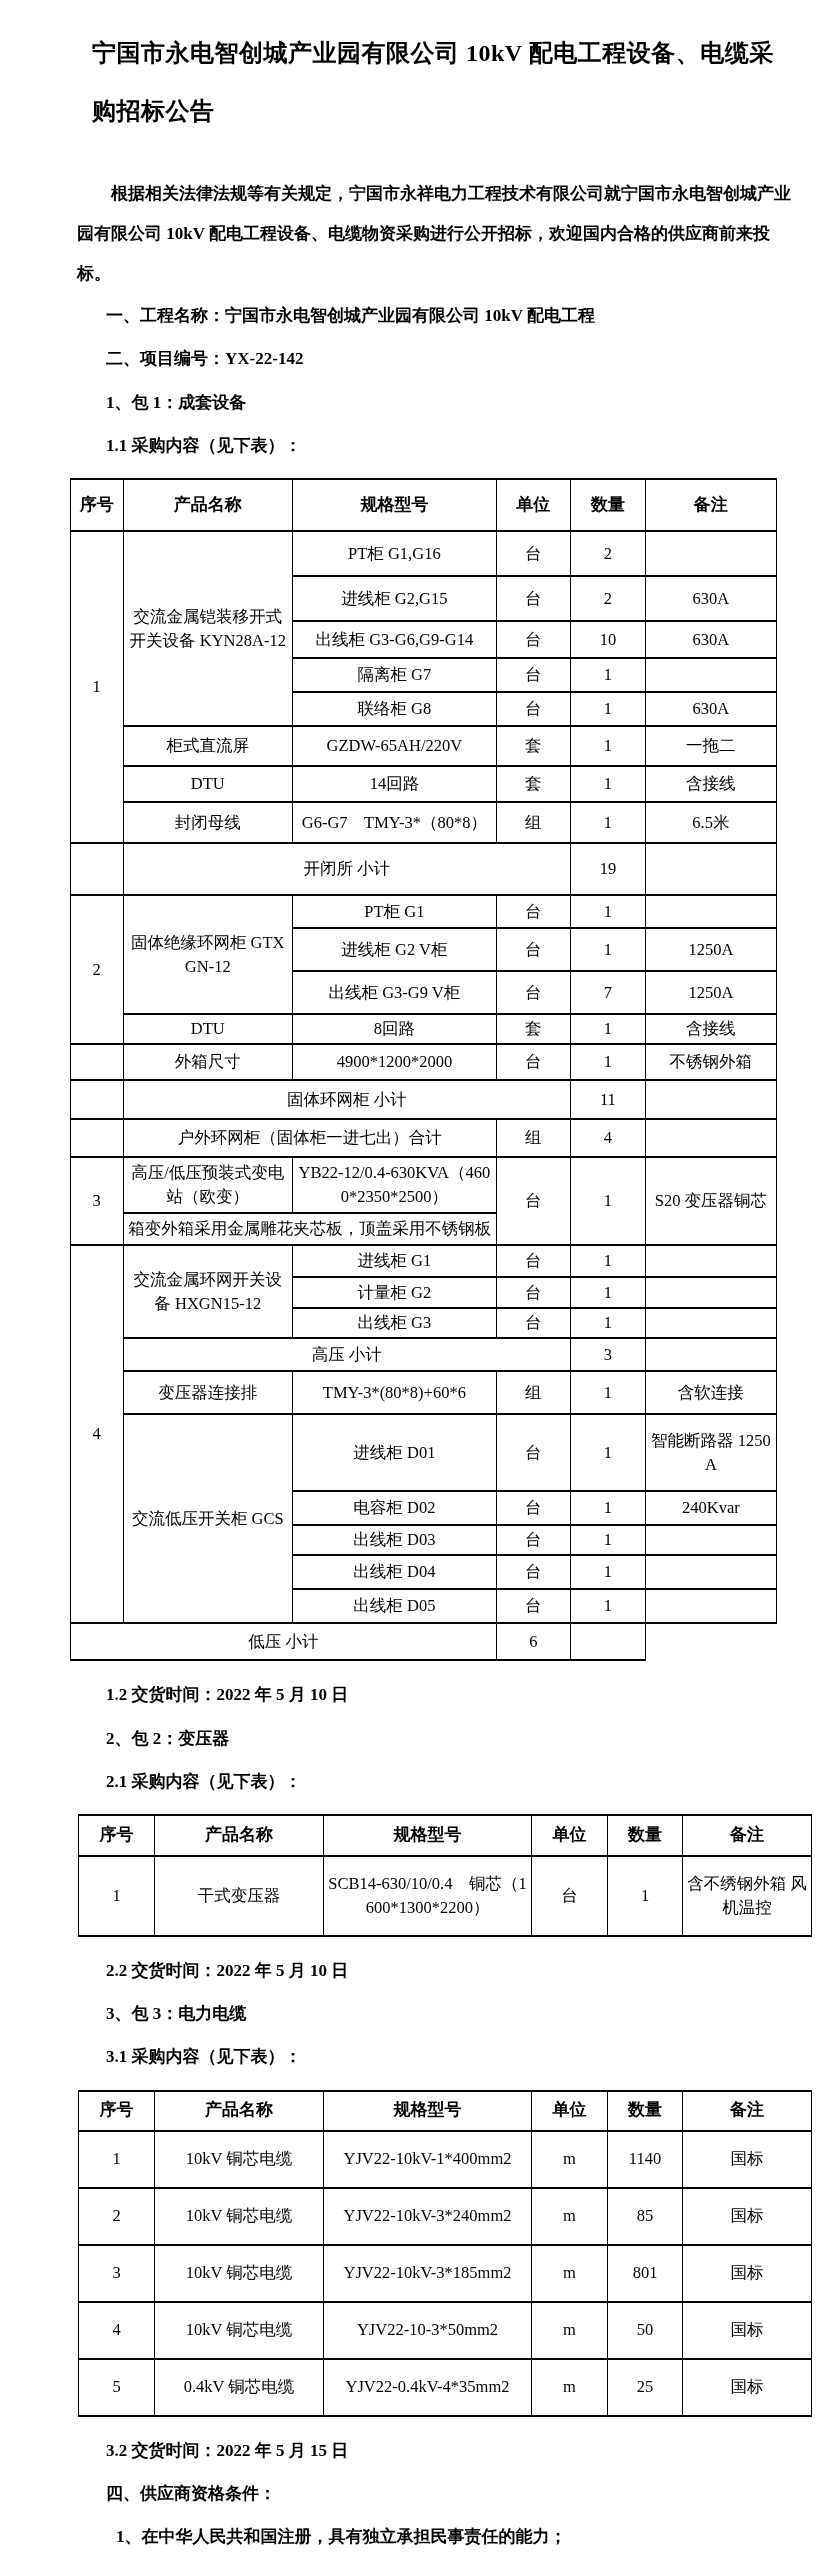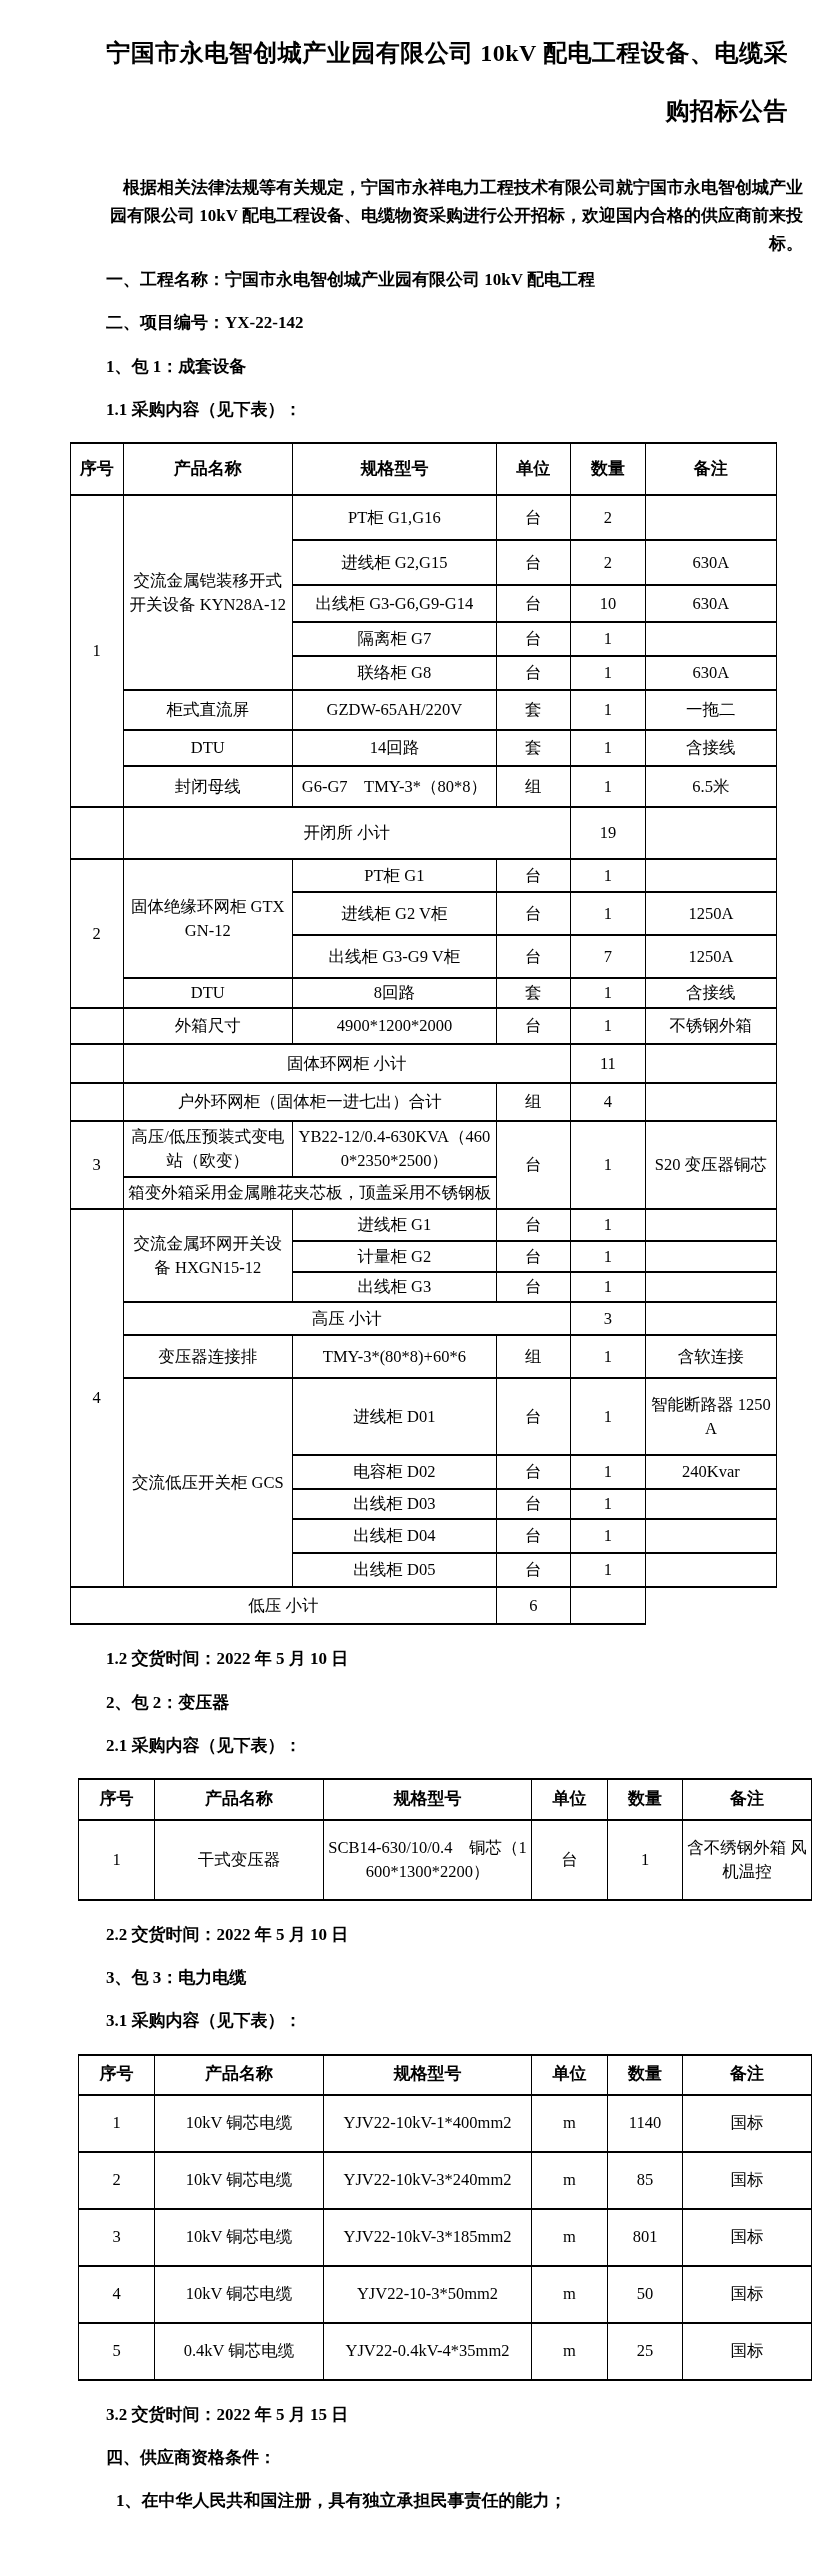--- a/index.html
+++ b/index.html
@@ -1,22 +1,22 @@
 <!DOCTYPE html>
 <html style="font-size:8.2px"><head>
 <meta charset="utf-8">
 <style>
   html,body{margin:0;padding:0;background:#fff;}
   body{width:818px;min-height:3394px;color:#000;
        font-family:"Liberation Serif","DejaVu Serif",serif;}
   .doc{padding:24px 14.4px 31px 77px;width:726px;}
-  .title{font-size:24px;font-weight:bold;line-height:58px;text-align:right;
+  .title{font-size:24px;font-weight:bold;line-height:58px;text-align:left;
          margin:0 auto 34px auto;max-width:696px;letter-spacing:0.5px;}
   p{margin:0 0 21.6px 0;font-size:17px;line-height:21.6px;font-weight:bold;}
-  p.intro{line-height:28px;text-indent:34px;margin-bottom:11.3px;text-align:right;}
+  p.intro{line-height:40px;text-indent:34px;margin-bottom:11.3px;}
   p.l1{text-indent:29px;}
   p.l2{text-indent:39px;}
   table{border-collapse:collapse;table-layout:fixed;margin:5.2px 0 23px 0;padding-left:12px;}
   table.t1{margin-left:-7.2px;width:707px;}
   table.t23{margin-left:1px;width:733px;}
   td,th{border:1px solid #000;border-top-width:2.1px;border-bottom-width:2.1px;
         text-align:center;vertical-align:middle;font-size:16.5px;line-height:1.45;
         padding:2.1px 4.1px;font-weight:normal;word-break:break-all;overflow:hidden;}
   th{font-weight:bold;font-size:17px;}
   

